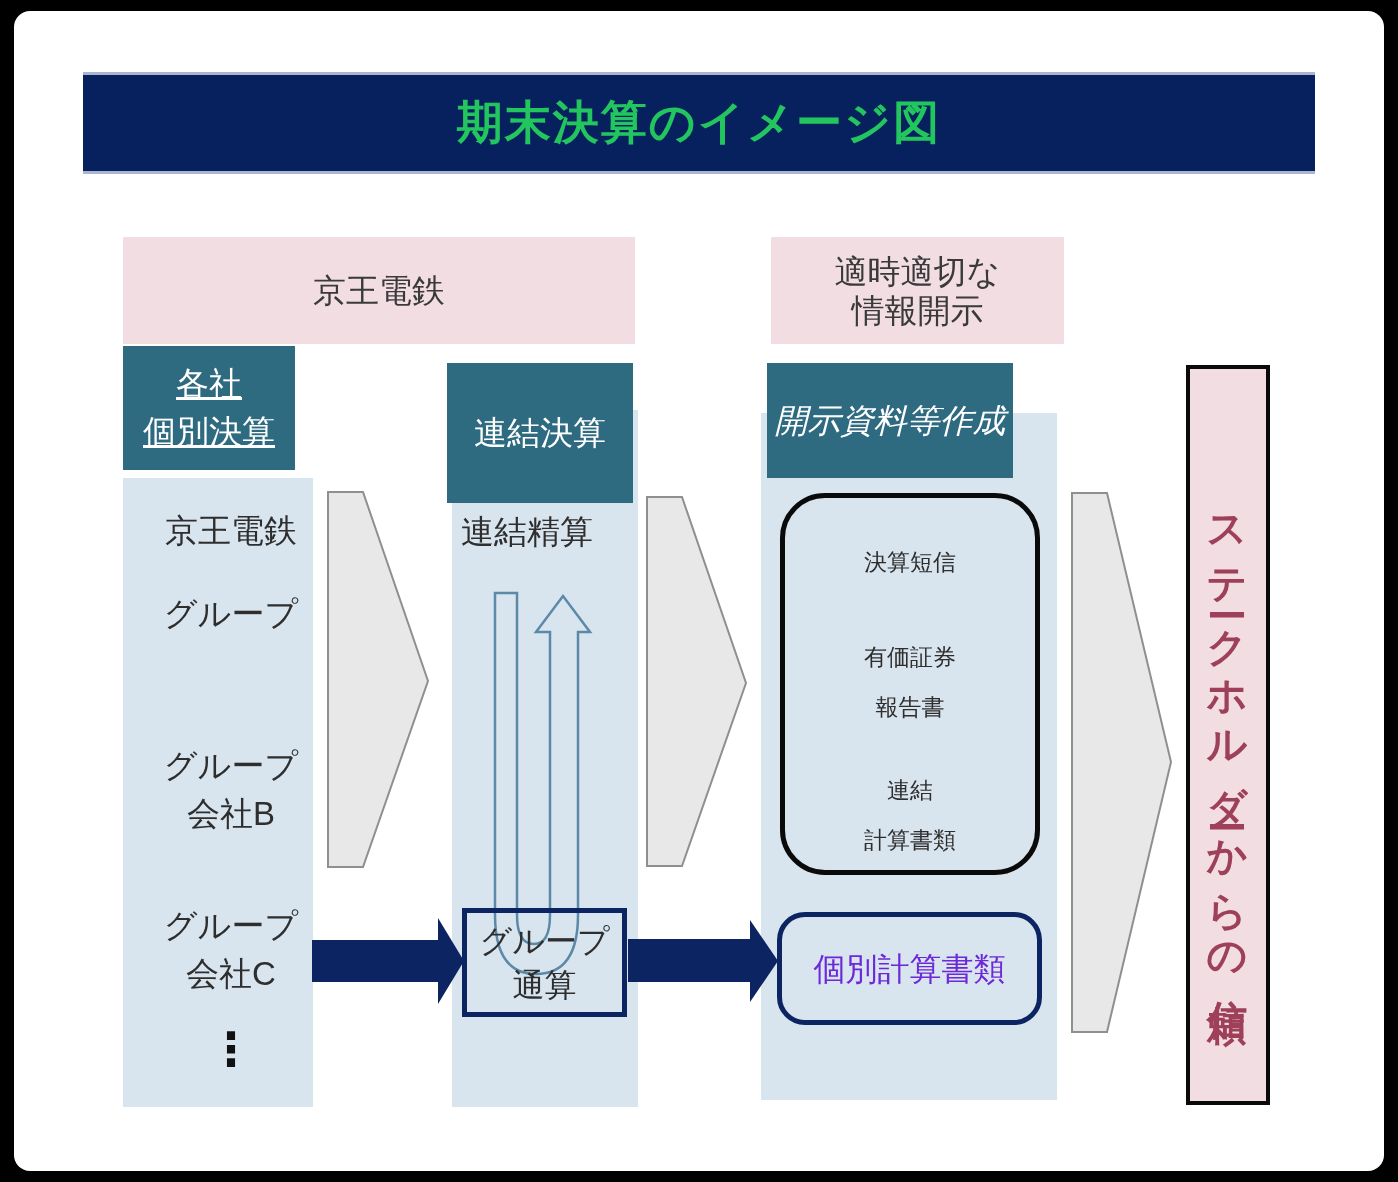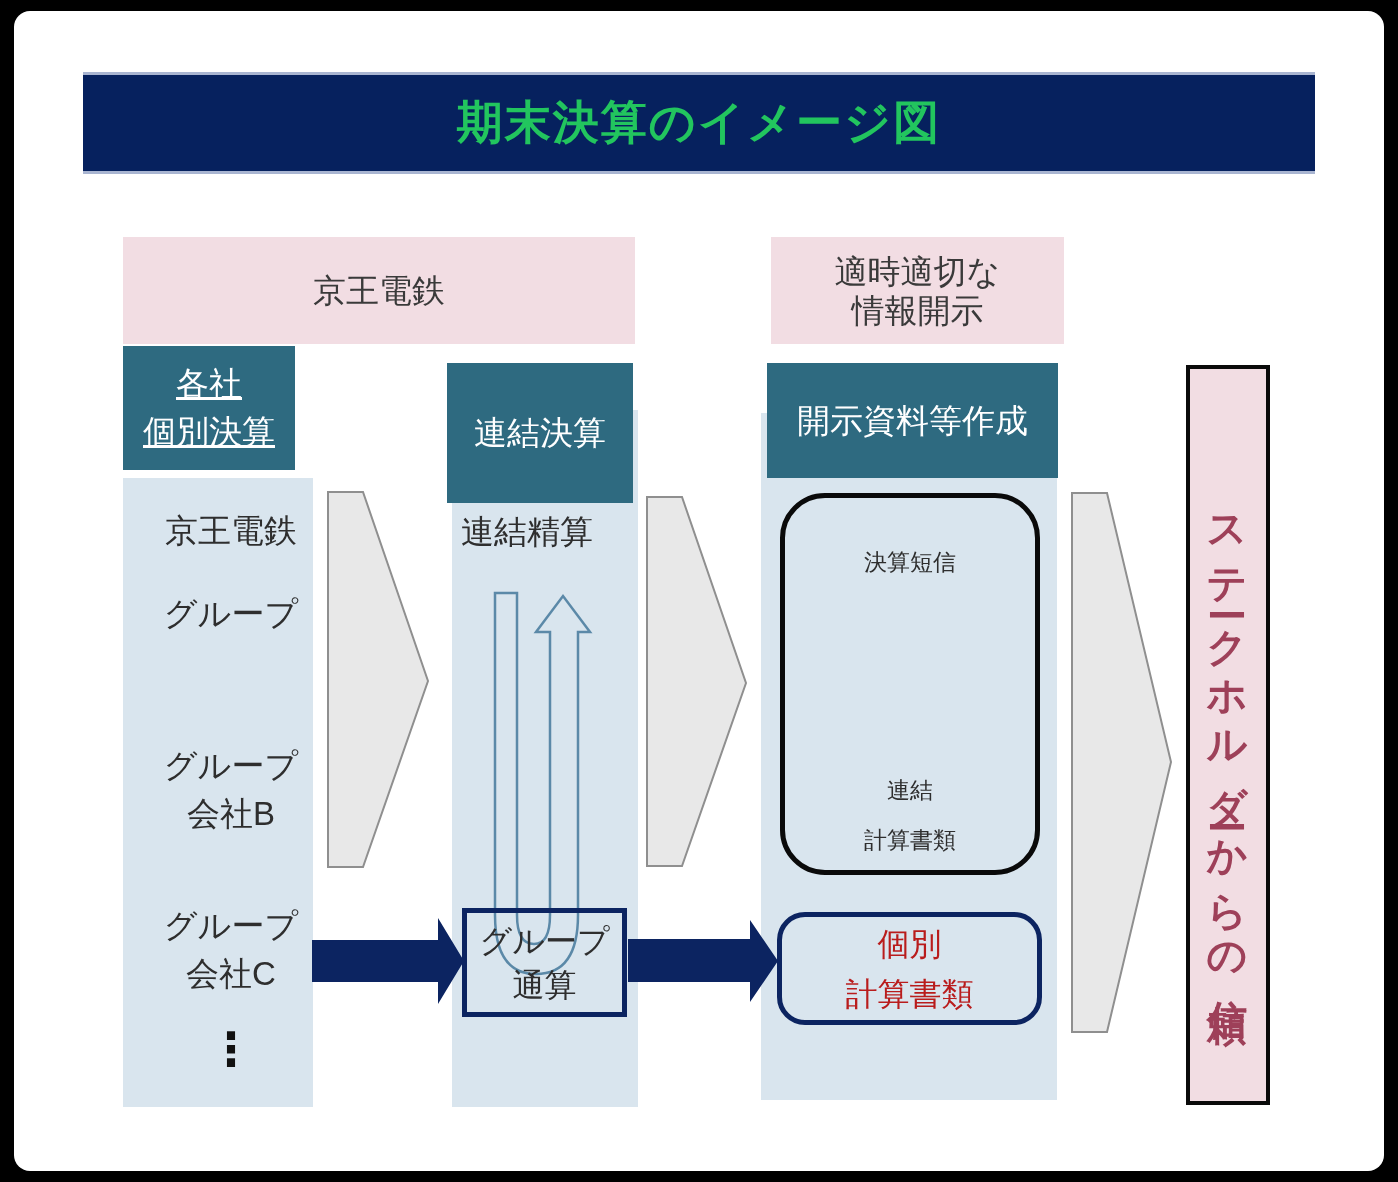--- a/index.html
+++ b/index.html
@@ -32,43 +32,43 @@
   .teal-header{
     background:#2e6a80;color:#ffffff;font-size:33px;
     display:flex;flex-direction:column;align-items:center;justify-content:center;
     text-align:center;line-height:48px;z-index:3;
   }
   .col-body{background:#d9e5ee;z-index:1;}
   .hdr-individual{left:109px;top:335px;width:172px;height:124px;text-decoration:underline;}
   .body-individual{left:109px;top:467px;width:190px;height:629px;}
   .hdr-consolidated{left:433px;top:352px;width:186px;height:140px;}
   .body-consolidated{left:438px;top:399px;width:186px;height:697px;}
-  .hdr-disclosure{left:753px;top:352px;width:291px;height:115px;}
+  .hdr-disclosure{left:753px;top:352px;width:246px;height:115px;font-style:italic;}
   .body-disclosure{left:747px;top:402px;width:296px;height:687px;}
   .item{
     color:#2e2e2e;font-size:33px;text-align:center;line-height:48px;z-index:4;
   }
   .w-col1{left:109px;width:216px;}
   .w-col2{left:438px;width:150px;}
   .ellipsis-dots{font-size:46px;font-weight:bold;color:#111;line-height:1.05;z-index:4;}
   .group-box{
     left:448px;top:897px;width:155px;height:99px;
     border:5px solid #0c2461;z-index:3;
     display:flex;flex-direction:column;align-items:center;justify-content:center;
     color:#2e2e2e;font-size:32px;line-height:44px;text-align:center;
   }
   .black-round-box{
     left:766px;top:482px;width:250px;height:372px;
     border:5px solid #0a0a0a;border-radius:45px;z-index:2;
   }
   .navy-round-box{
     left:763px;top:901px;width:255px;height:103px;
     border:5px solid #0c2461;border-radius:28px;z-index:2;
-    display:flex;flex-direction:column;align-items:center;justify-content:center;
-    color:#b91c1c;font-size:32px;line-height:50px;text-align:center;
+    display:flex;flex-direction:row;align-items:center;justify-content:center;
+    color:#6d28d9;font-size:32px;line-height:50px;text-align:center;
   }
   .disc-item{left:766px;width:260px;color:#2e2e2e;font-size:23px;
     text-align:center;line-height:50px;z-index:4;}
   .stakeholder-box{
     left:1172px;top:354px;width:76px;height:732px;
     background:#f2dde3;border:4px solid #0a0a0a;z-index:2;
     display:flex;align-items:center;justify-content:center;
   }
   .stakeholder-text{
     writing-mode:vertical-rl;text-orientation:mixed;
@@ -147,20 +147,24 @@
     <div class="abs teal-header hdr-disclosure">
       <span>開示資料等作成</span>
     </div>
     <div class="abs col-body body-disclosure"></div>
 
     <div class="abs black-round-box"></div>
 
     <div class="abs disc-item" style="top:526px;">
       <span>決算短信</span>
     </div>
+    <div class="abs disc-item" style="top:621px;">
+      <span style="display:block">有価証券</span>
+      <span style="display:block">報告書</span>
+    </div>
     <div class="abs disc-item" style="top:754px;">
       <span style="display:block">連結</span>
       <span style="display:block">計算書類</span>
     </div>
 
     <div class="abs navy-round-box">
       <span>個別</span>
       <span>計算書類</span>
     </div>
 

